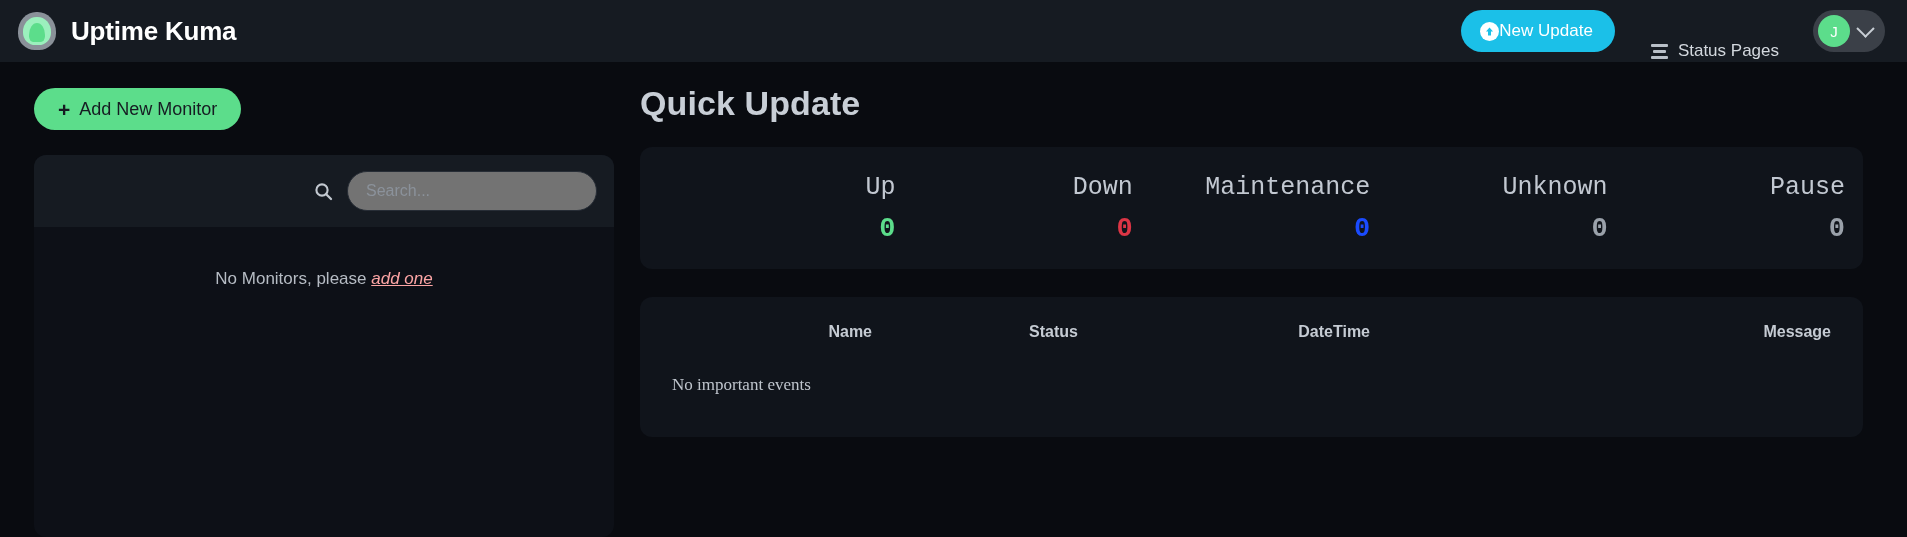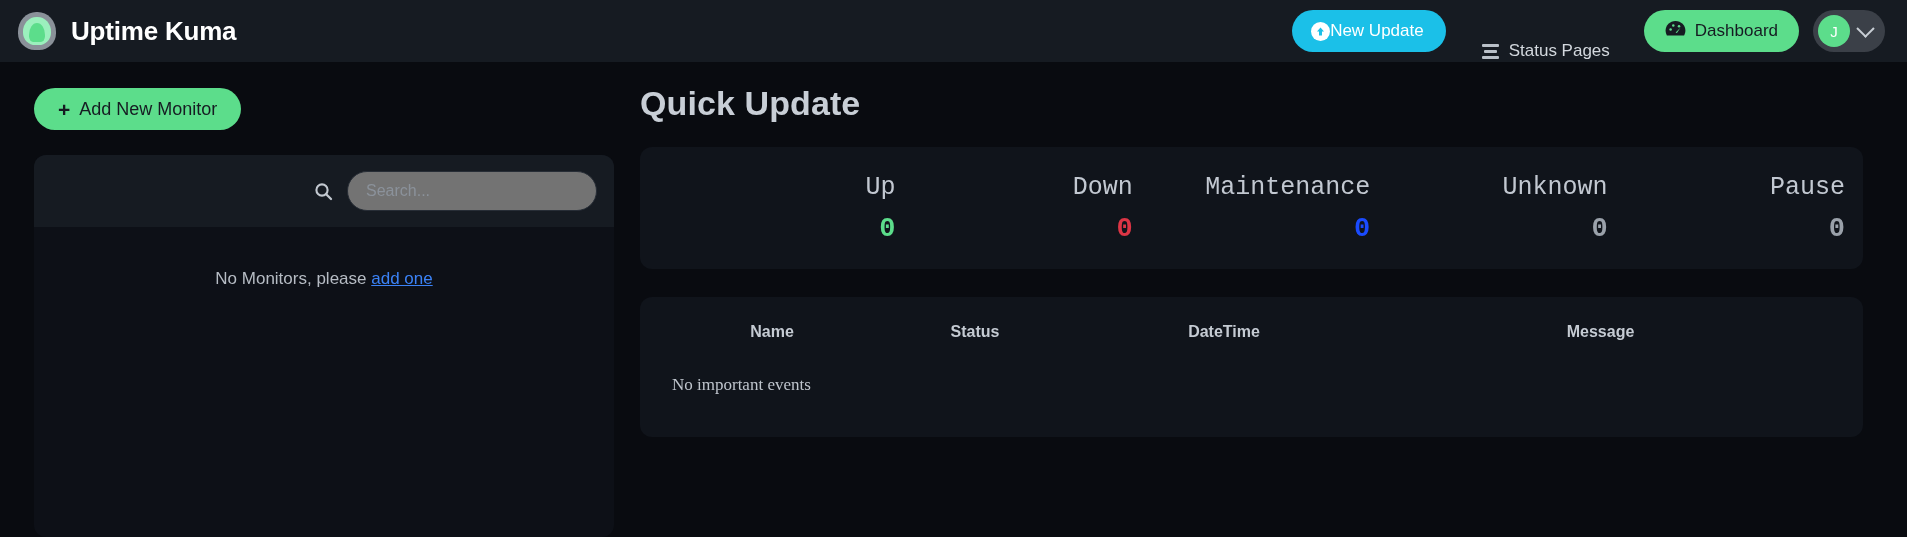--- a/index.html
+++ b/index.html
@@ -223,23 +223,24 @@
   }
   .search-box::placeholder { color: #8b929b; }
 
   .monitor-empty {
     text-align: center;
     color: #b6bcc4;
     font-size: 17px;
     padding-top: 42px;
   }
   .monitor-empty a {
-    color: #3b82f6;
+    color: #fca5a5;
     text-decoration: underline;
     cursor: pointer;
+    font-style: italic;
   }
 
   
   .main {
     flex: 1;
     padding: 22px 44px 0 0;
     min-width: 0;
   }
 
   .page-title {
@@ -280,21 +281,21 @@
     margin-top: 28px;
     height: 140px;
     padding: 26px 32px 0 32px;
   }
   .events-table {
     width: 100%;
     border-collapse: collapse;
     table-layout: fixed;
   }
   .events-table th {
-    text-align: center;
+    text-align: right;
     font-size: 16px;
     color: #c5cbd3;
     font-weight: bold;
     padding-bottom: 34px;
   }
   .events-table th:nth-child(1) { width: 200px; }
   .events-table th:nth-child(2) { width: 206px; }
   .events-table th:nth-child(3) { width: 292px; }
   .events-table td {
     font-size: 17px;
@@ -329,32 +330,20 @@
 
     <a class="nav-link-status">
       <span class="icon-bars">
         <span></span>
           <span></span>
           <span></span>
       </span>
       <span>Status Pages</span>
     </a>
 
-    <button class="btn-dashboard">
-      <span>
-        <svg width="21" height="19" viewBox="0 0 21 19" aria-hidden="true">
-          <path d="M10.5 2 C4.9 2 0.6 6.3 0.6 11.6 C0.6 13.4 1.1 15 1.9 16.4 L19.1 16.4 C19.9 15 20.4 13.4 20.4 11.6 C20.4 6.3 16.1 2 10.5 2 Z" fill="#161b22"></path>
-          <circle cx="5.6" cy="10.4" r="1.25" fill="#5cdd8b"></circle>
-          <circle cx="8.3" cy="6.6" r="1.25" fill="#5cdd8b"></circle>
-          <circle cx="14.0" cy="7.2" r="1.25" fill="#5cdd8b"></circle>
-          <path d="M10.6 13.6 L15.6 8.4 L11.9 14.0 Z" fill="#5cdd8b"></path>
-        </svg>
-      </span>
-      <span>Dashboard</span>
-    </button>
 
     <div class="user-menu">
       <div class="avatar">J</div>
       <span class="chev"></span>
     </div>
 
   </div>
 </div>
 
 <div class="page">

